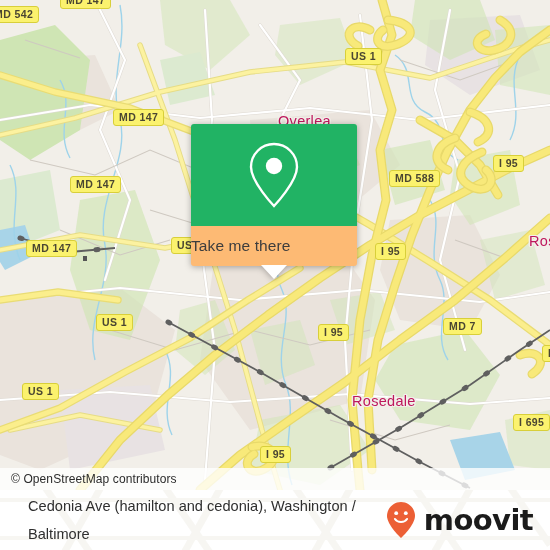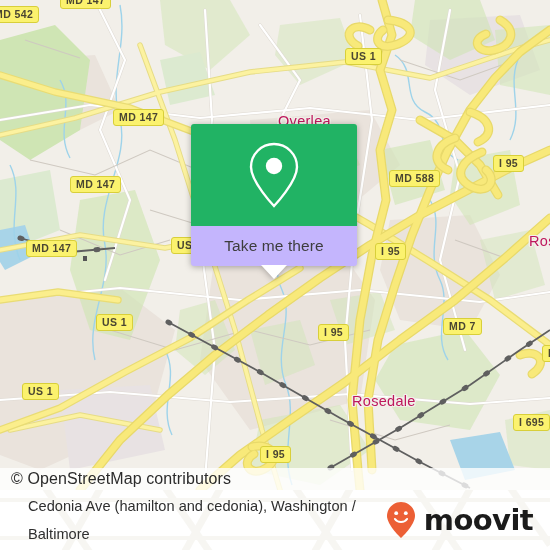--- a/index.html
+++ b/index.html
@@ -74,26 +74,25 @@
   }
   #popup-head {
     height: 102px;
     background: #21b364;
     border-radius: 3px 3px 0 0;
     display: flex;
     align-items: center;
     justify-content: center;
   }
   #popup-body {
-    background: #c4b5fd;
+    background: #fdba74;
     height: 40px;
     border-radius: 0 0 3px 3px;
     display: flex;
     align-items: center;
-    justify-content: center;
   }
   #popup-label {
     color: #3d3d3d;
     font-size: 15.5px;
     letter-spacing: .1px;
   }
   #popup-tail {
     position: absolute;
     left: 50%;
     bottom: -13px;
@@ -111,21 +110,21 @@
     bottom: 0;
     width: 550px;
     height: 22px;
     background: rgba(255,255,255,.78);
     display: flex;
     align-items: center;
     box-sizing: border-box;
     padding-left: 11px;
   }
   #attribution span {
-    font-size: 16px;
+    font-size: 12px;
     color: #2b2b2b;
     letter-spacing: .1px;
   }
 
   
   #footer {
     position: absolute;
     left: 0; top: 490px;
     width: 550px;
     height: 60px;

